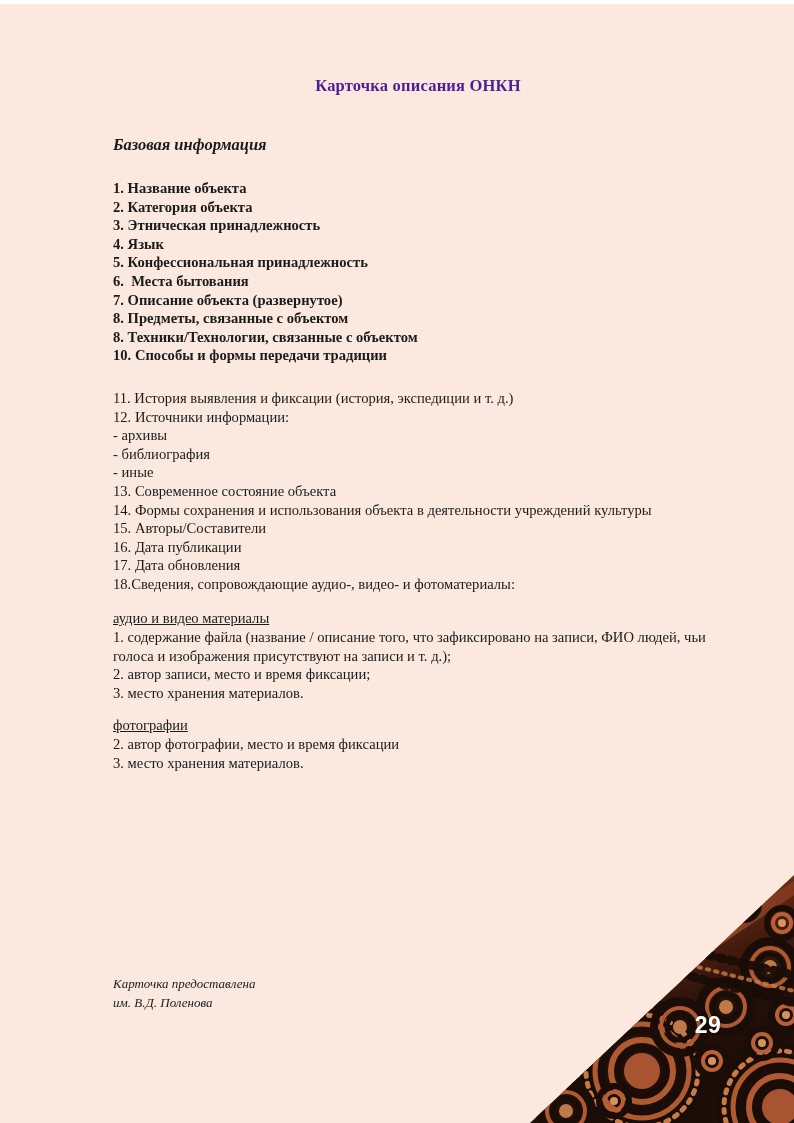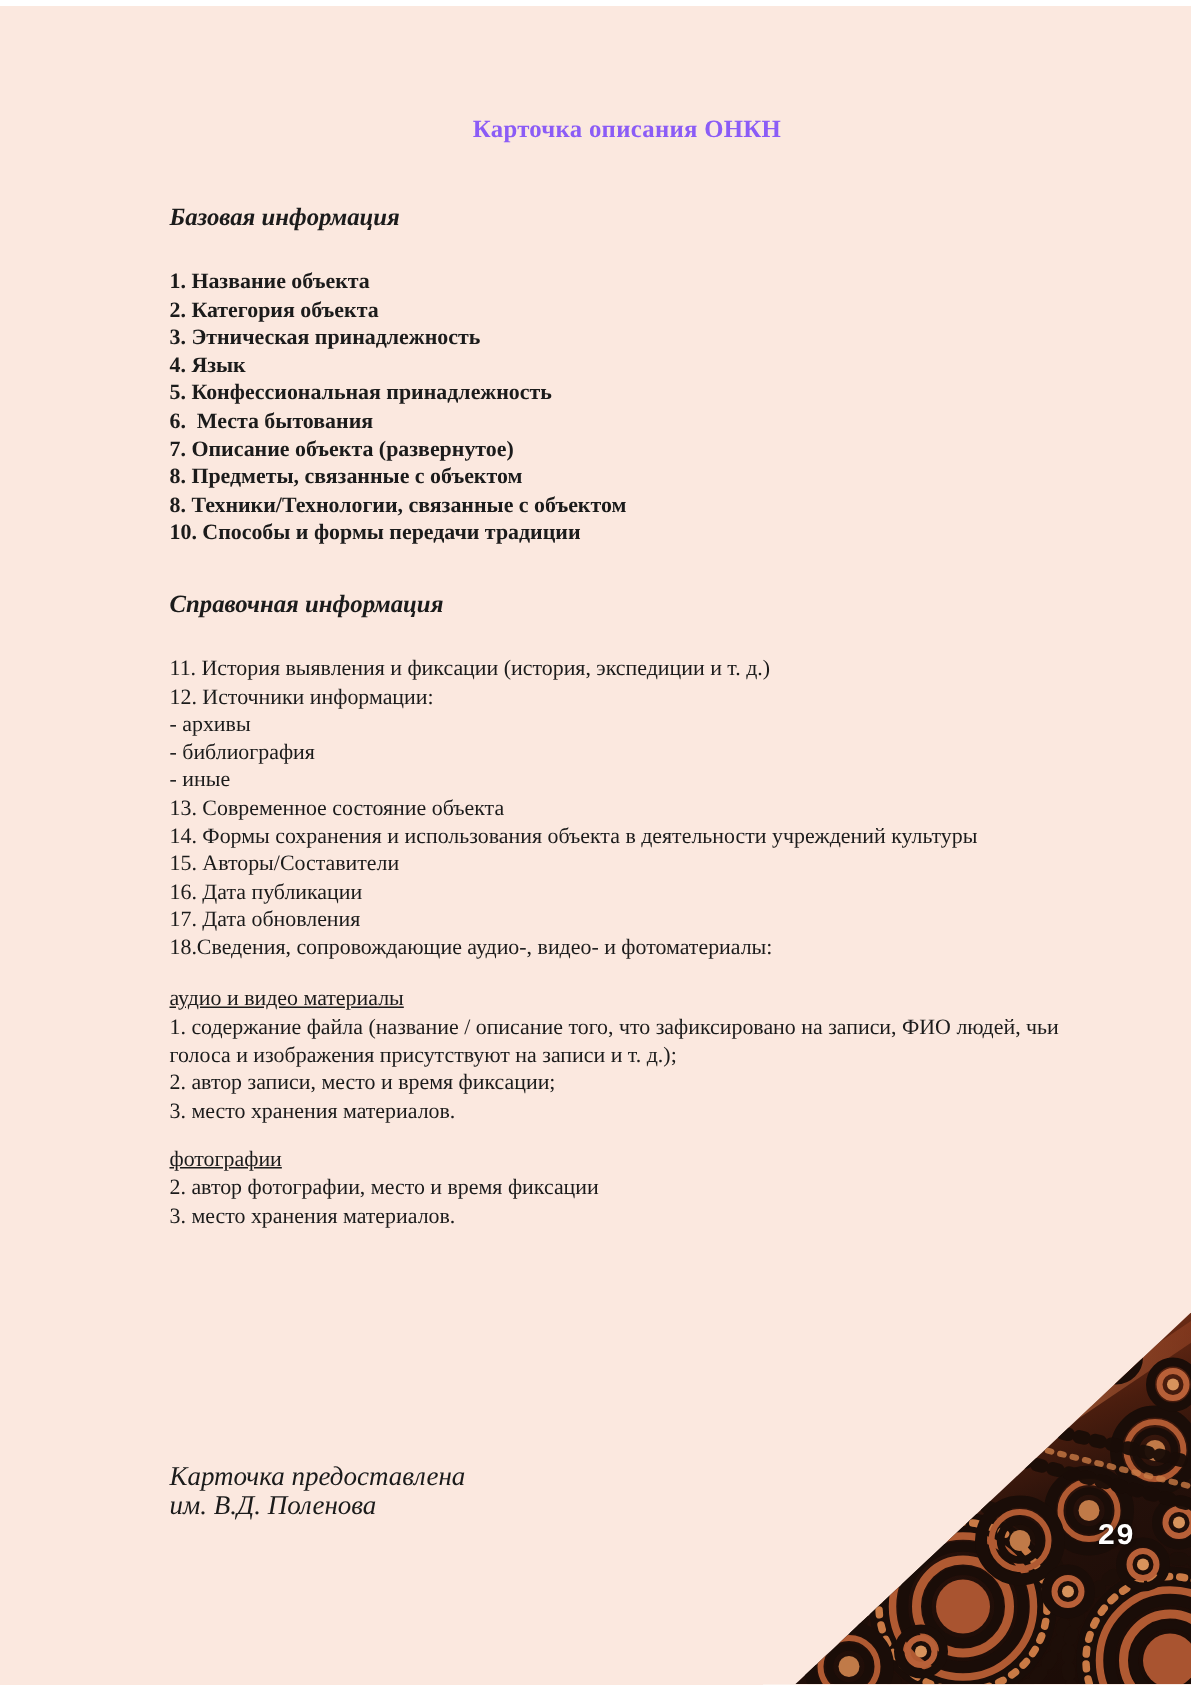--- a/index.html
+++ b/index.html
@@ -33,21 +33,21 @@
     position: absolute;
     left: 113px;
     top: 0;
     width: 610px;
   }
 
   .doc-title {
     text-align: center;
     font-weight: bold;
     font-size: 16.5px;
-    color: #8b5cf6;
+    color: #4c1d95;
     letter-spacing: 0.2px;
     margin: 0;
     padding-top: 76px;
   }
 
   .section-heading {
     text-align: left;
     font-weight: bold;
     font-style: italic;
     font-size: 16.5px;
@@ -89,21 +89,21 @@
 
   .gap-14 { height: 14px; }
   .gap-16 { height: 16px; }
 
   .footer-note {
     position: absolute;
     left: 113px;
     top: 975px;
     width: 470px;
     font-style: italic;
-    font-size: 18px;
+    font-size: 13px;
     line-height: 18.6px;
     color: #1b1b1b;
   }
 
   
   .corner-deco {
     position: absolute;
     right: 0;
     bottom: 0;
     width: 264px;
@@ -142,26 +142,25 @@
     width: 264px;
     height: 248px;
     pointer-events: none;
   }
   .page-number span {
     position: absolute;
     left: 178px;
     top: 150px;
     transform: translate(-50%, -50%);
     color: #ffffff;
-    font-family: Liberation Mono, monospace;
+    font-family: Liberation Sans, sans-serif;
     font-weight: bold;
-    font-size: 20px;
+    font-size: 23px;
     letter-spacing: 0.5px;
     text-shadow: 0 0 3px rgba(0,0,0,0.55);
-    margin-left: 36px;
   }
 </style>
 </head>
 <body>
 
 <div class="page">
 
   <div class="top-white-strip"></div>
 
   <div class="content">
@@ -176,21 +175,20 @@
       <li>3. Этническая принадлежность</li>
       <li>4. Язык</li>
       <li>5. Конфессиональная принадлежность</li>
       <li>6.  Места бытования</li>
       <li>7. Описание объекта (развернутое)</li>
       <li>8. Предметы, связанные с объектом</li>
       <li>8. Техники/Технологии, связанные с объектом</li>
       <li>10. Способы и формы передачи традиции</li>
     </ul>
 
-    <div class="section-heading reference">Справочная информация</div>
 
     <ul class="list-block reference-list">
       <li>11. История выявления и фиксации (история, экспедиции и т. д.)</li>
       <li>12. Источники информации:</li>
       <li>- архивы</li>
       <li>- библиография</li>
       <li>- иные</li>
       <li>13. Современное состояние объекта</li>
       <li>14. Формы сохранения и использования объекта в деятельности учреждений культуры</li>
       <li>15. Авторы/Составители</li>

